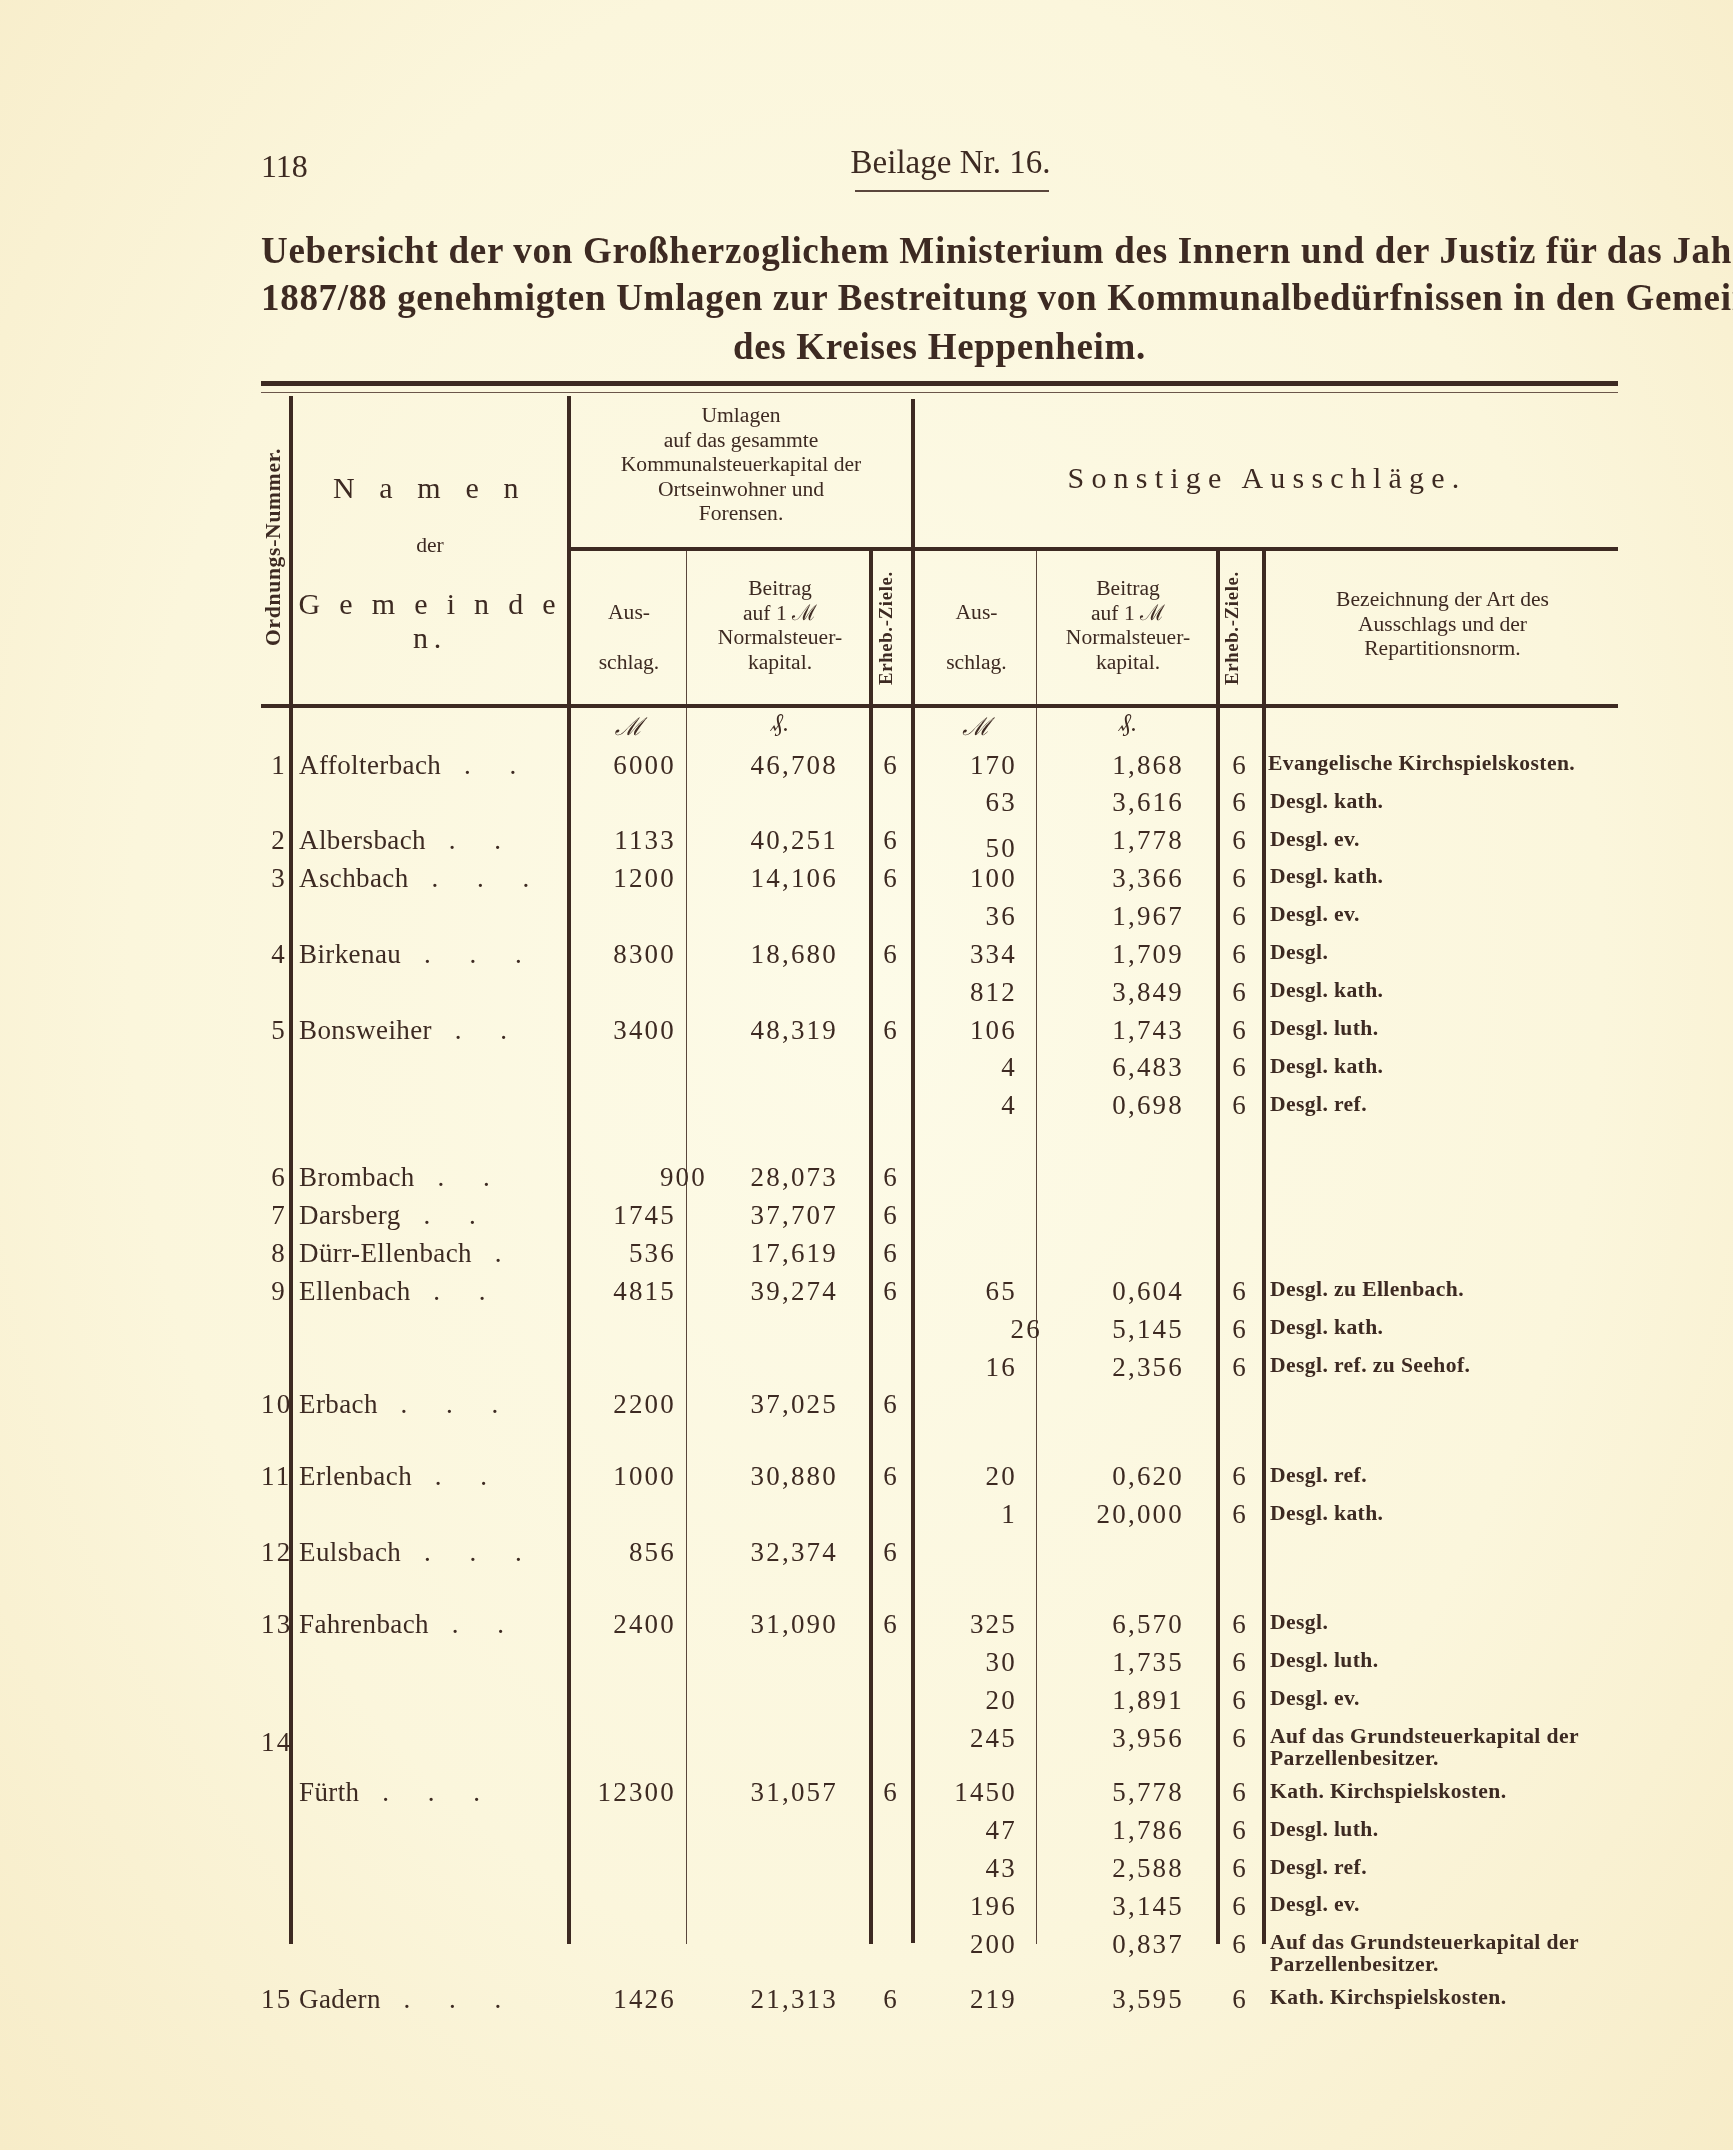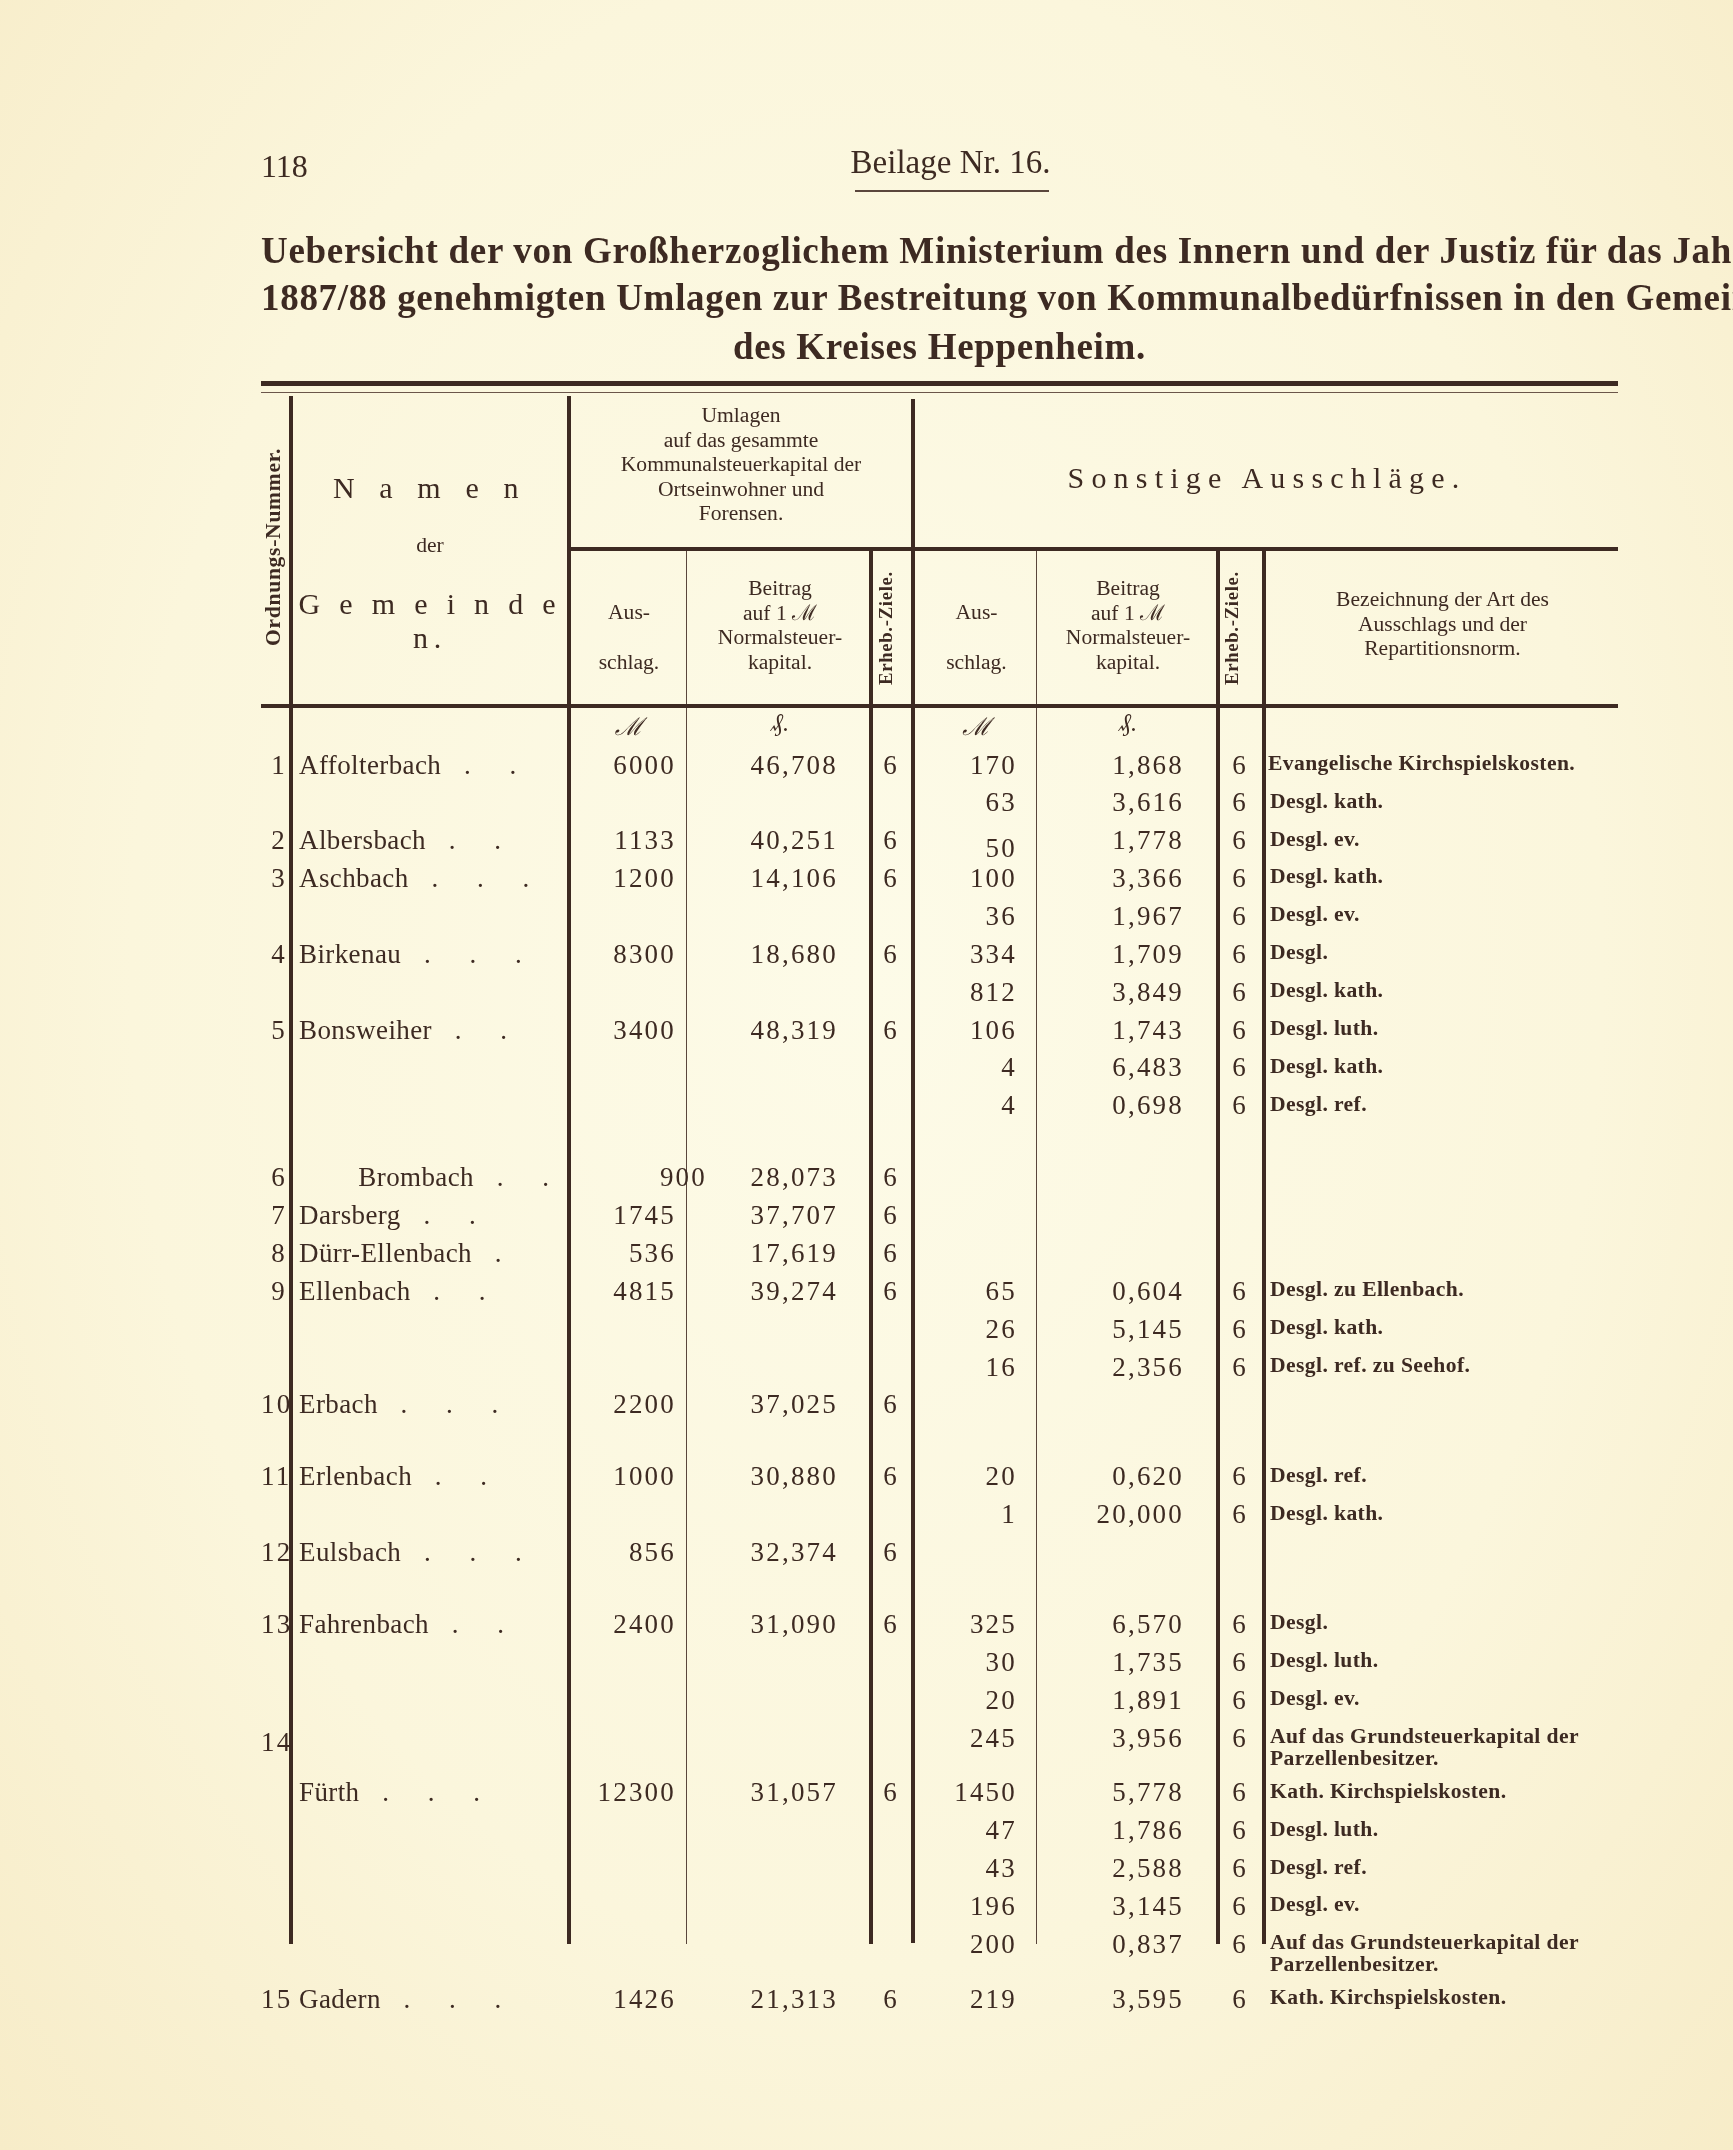--- a/index.html
+++ b/index.html
@@ -181,21 +181,21 @@
       <div class="cell num-r " style="left: 916px; width: 101px; top: 1051px;">4</div>
       <div class="cell num-r " style="left: 1040px; width: 144px; top: 1051px;">6,483</div>
       <div class="cell num-c " style="left: 1220px; width: 40px; top: 1051px;">6</div>
       <div class="cell  desc" style="left: 1270px; width: 345px; top: 1056px;">Desgl. kath.</div>
       <div class="cell num-r " style="left: 916px; width: 101px; top: 1089px;">4</div>
       <div class="cell num-r " style="left: 1040px; width: 144px; top: 1089px;">0,698</div>
       <div class="cell num-c " style="left: 1220px; width: 40px; top: 1089px;">6</div>
       <div class="cell  desc" style="left: 1270px; width: 345px; top: 1094px;">Desgl. ref.</div>
       <div></div>
       <div class="cell num-r " style="left: 261px; width: 26px; top: 1161px;">6</div>
-      <div class="cell  name" style="left: 299px; width: 266px; top: 1161px; text-align: right;"><span>Brombach</span><span class="dots">  . .</span></div>
+      <div class="cell  name" style="left: 299px; width: 266px; top: 1161px;"><span>Brombach</span><span class="dots">  . .</span></div>
       <div class="cell num-r " style="left: 572px; width: 104px; top: 1161px; margin-left: 31px;">900</div>
       <div class="cell num-r " style="left: 690px; width: 148px; top: 1161px;">28,073</div>
       <div class="cell num-c " style="left: 873px; width: 36px; top: 1161px;">6</div>
       <div></div>
       <div class="cell num-r " style="left: 261px; width: 26px; top: 1199px;">7</div>
       <div class="cell  name" style="left: 299px; width: 266px; top: 1199px;"><span>Darsberg</span><span class="dots">  . .</span></div>
       <div class="cell num-r " style="left: 572px; width: 104px; top: 1199px;">1745</div>
       <div class="cell num-r " style="left: 690px; width: 148px; top: 1199px;">37,707</div>
       <div class="cell num-c " style="left: 873px; width: 36px; top: 1199px;">6</div>
       <div></div>
@@ -207,21 +207,21 @@
       <div></div>
       <div class="cell num-r " style="left: 261px; width: 26px; top: 1275px;">9</div>
       <div class="cell  name" style="left: 299px; width: 266px; top: 1275px;"><span>Ellenbach</span><span class="dots">  . .</span></div>
       <div class="cell num-r " style="left: 572px; width: 104px; top: 1275px;">4815</div>
       <div class="cell num-r " style="left: 690px; width: 148px; top: 1275px;">39,274</div>
       <div class="cell num-c " style="left: 873px; width: 36px; top: 1275px;">6</div>
       <div class="cell num-r " style="left: 916px; width: 101px; top: 1275px;">65</div>
       <div class="cell num-r " style="left: 1040px; width: 144px; top: 1275px;">0,604</div>
       <div class="cell num-c " style="left: 1220px; width: 40px; top: 1275px;">6</div>
       <div class="cell  desc" style="left: 1270px; width: 345px; top: 1279px;">Desgl. zu Ellenbach.</div>
-      <div class="cell num-r " style="left: 916px; width: 101px; top: 1313px;">26</div>
+      <div class="cell num-r " style="left: 916px; width: 101px; top: 1313px; padding-left: 25px;">26</div>
       <div class="cell num-r " style="left: 1040px; width: 144px; top: 1313px;">5,145</div>
       <div class="cell num-c " style="left: 1220px; width: 40px; top: 1313px;">6</div>
       <div class="cell  desc" style="left: 1270px; width: 345px; top: 1317px;">Desgl. kath.</div>
       <div class="cell num-r " style="left: 916px; width: 101px; top: 1351px;">16</div>
       <div class="cell num-r " style="left: 1040px; width: 144px; top: 1351px;">2,356</div>
       <div class="cell num-c " style="left: 1220px; width: 40px; top: 1351px;">6</div>
       <div class="cell  desc" style="left: 1270px; width: 345px; top: 1355px;">Desgl. ref. zu Seehof.</div>
       <div></div>
       <div class="cell num-r " style="left: 261px; width: 26px; top: 1388px;">10</div>
       <div class="cell  name" style="left: 299px; width: 266px; top: 1388px;"><span>Erbach</span><span class="dots">  . . .</span></div>

